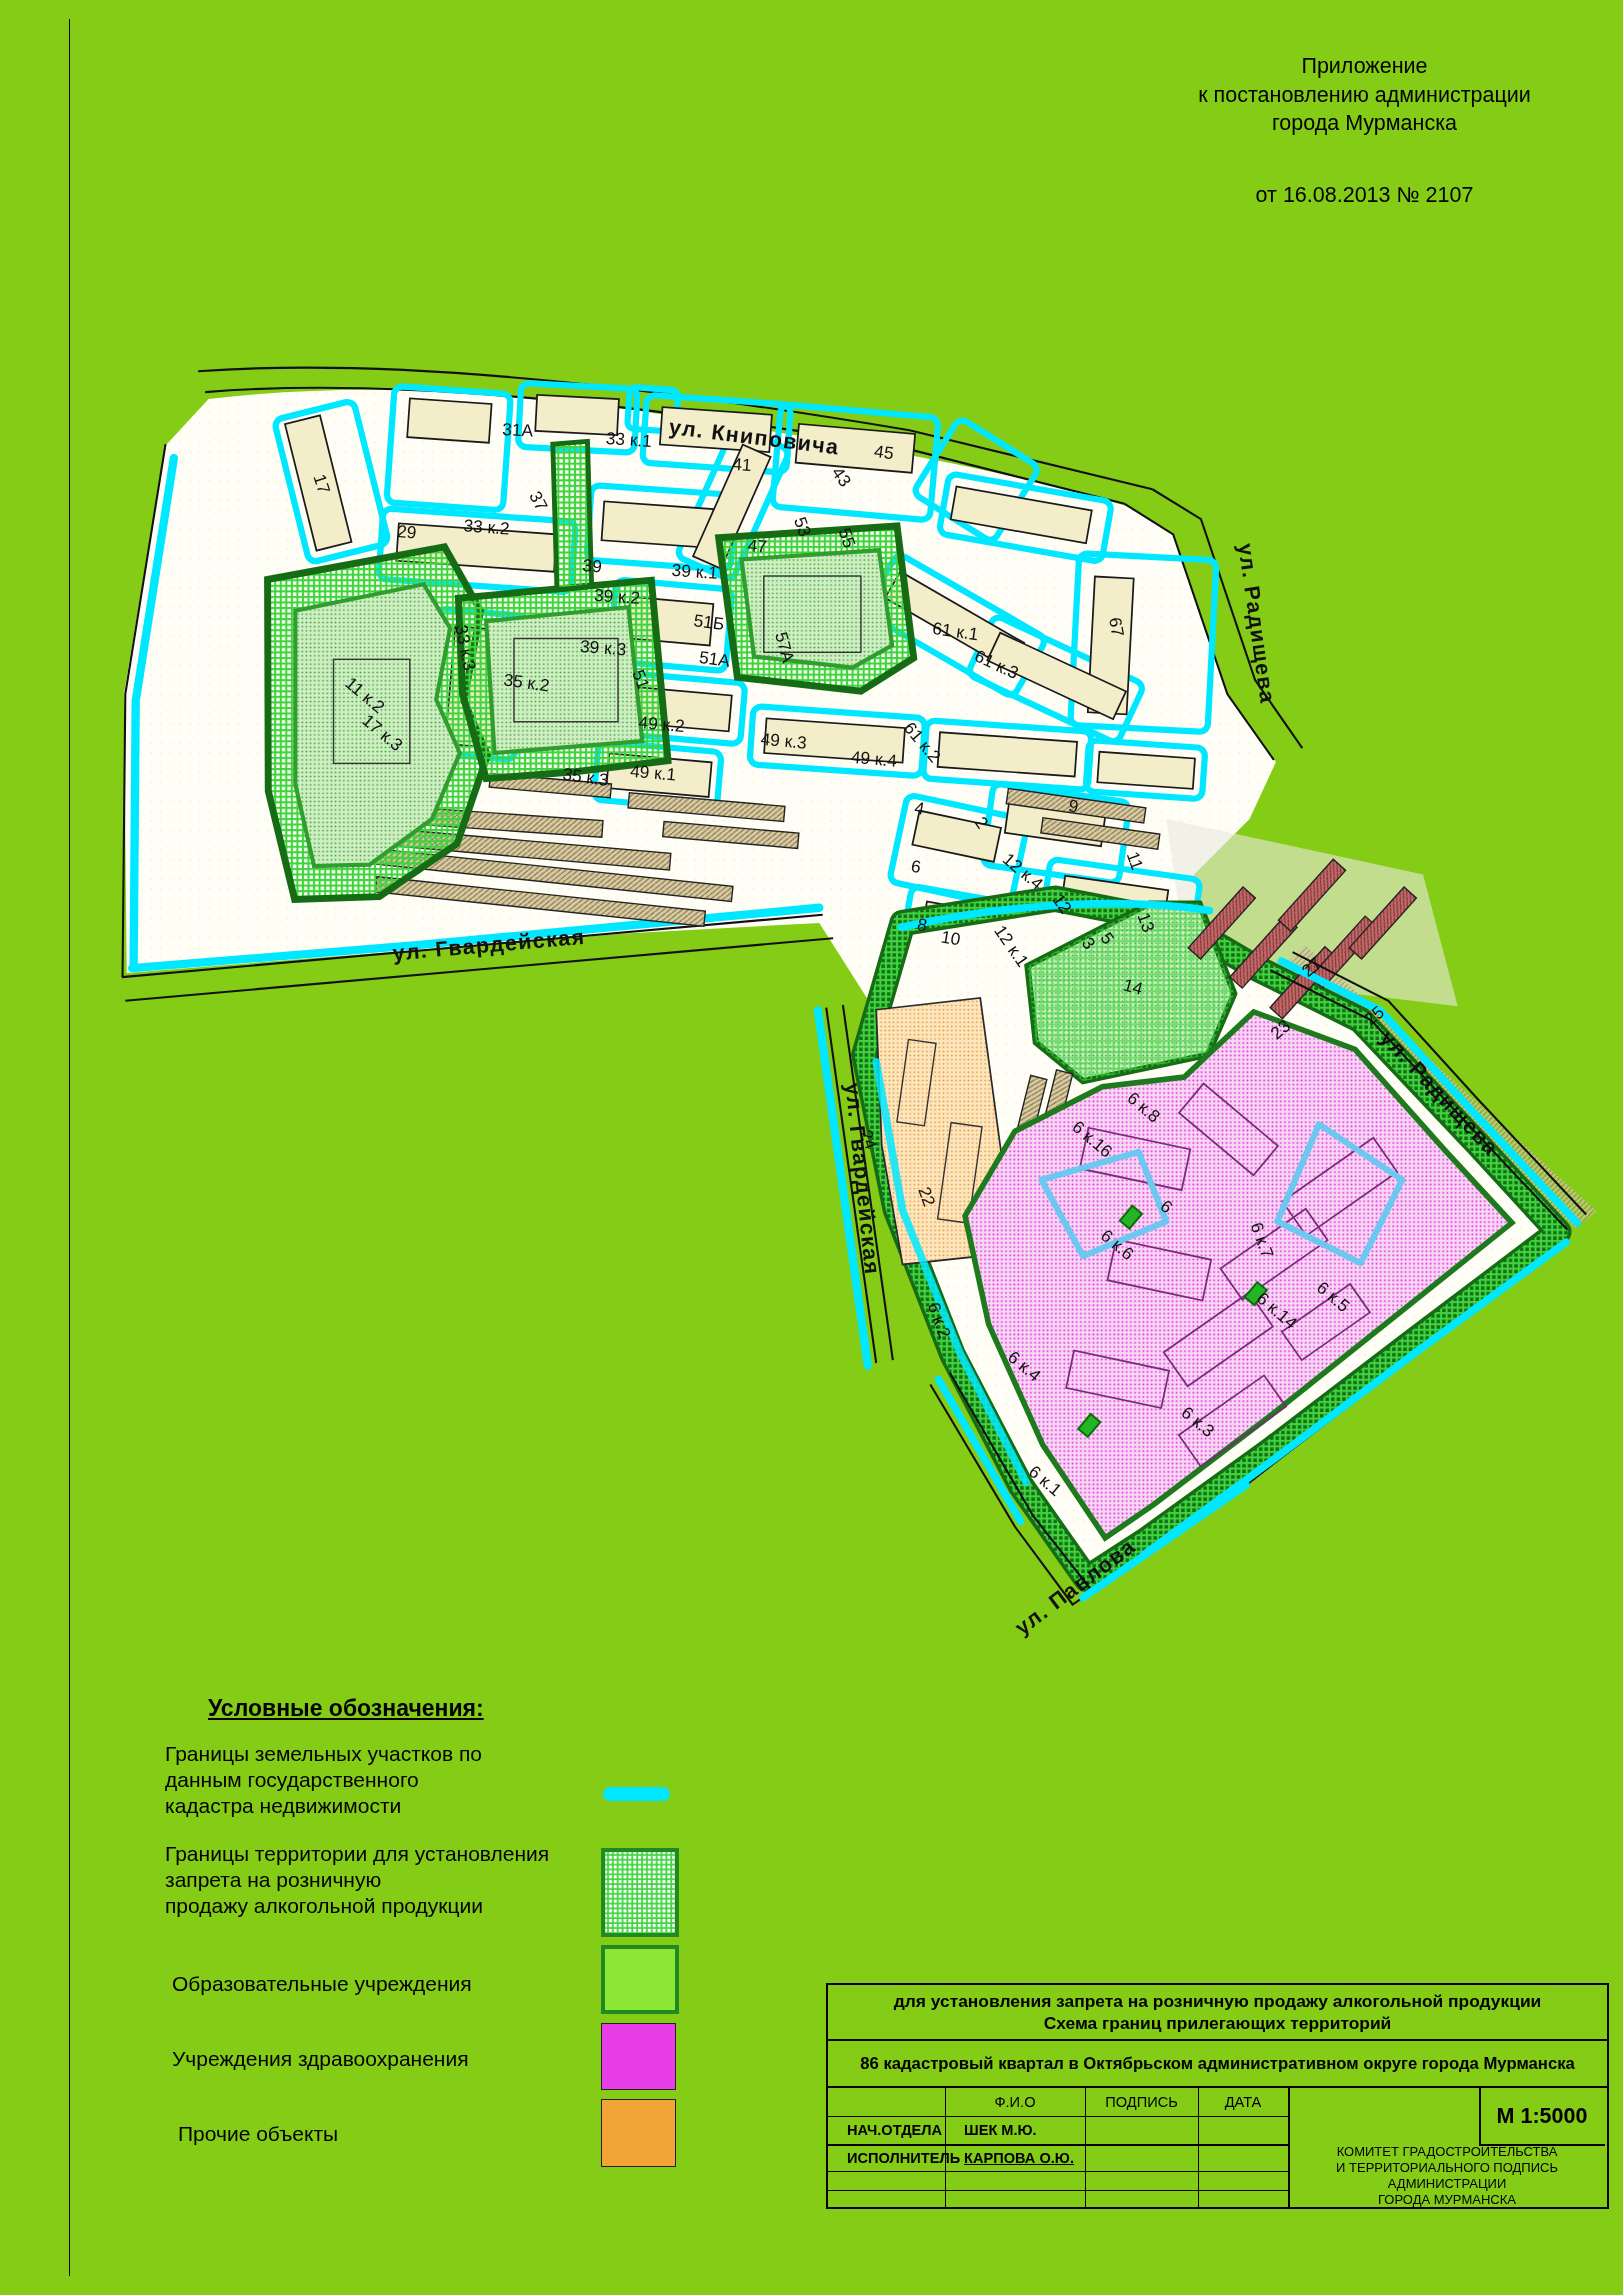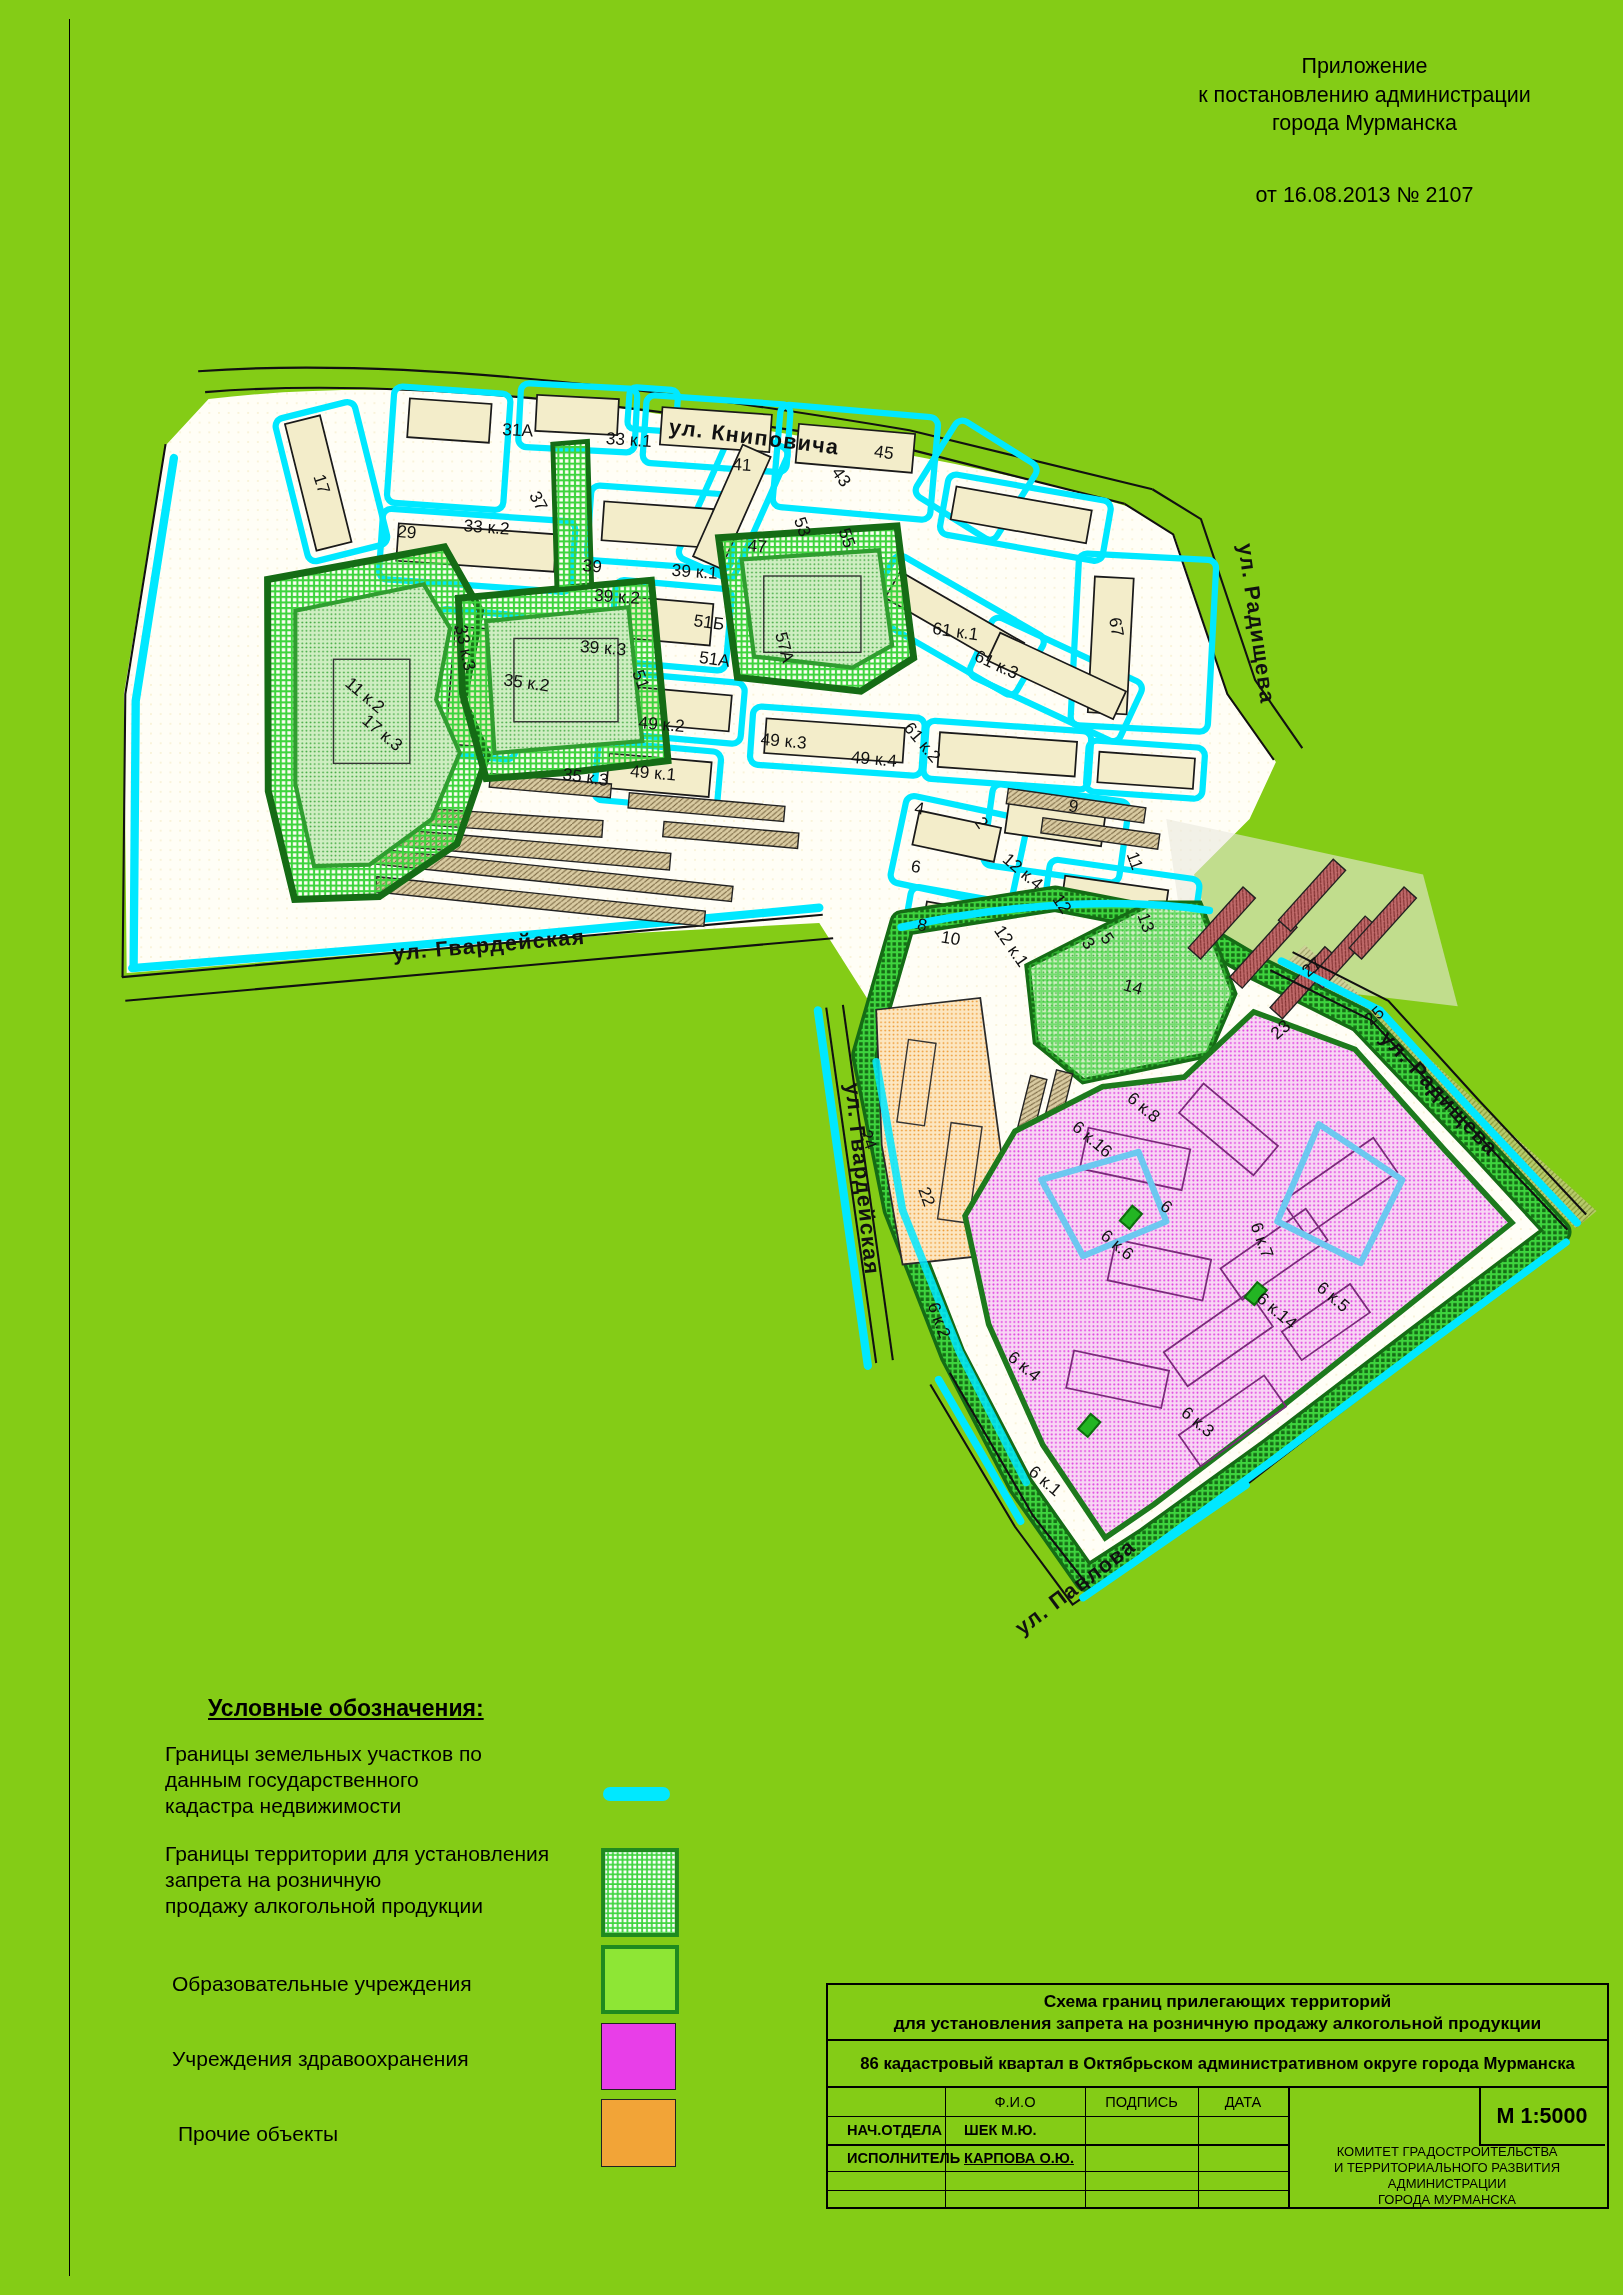--- a/index.html
+++ b/index.html
@@ -368,22 +368,22 @@
     <div class="sw sw-med"></div>
 
     <div class="leg-text" style="left:178px;top:2121px;">
       <div>Прочие объекты</div>
     </div>
     <div class="sw sw-oth"></div>
   </div>
 
   <div class="tb">
     <div class="tb-title">
+      <div>для установления запрета на розничную продажу алкогольной продукции</div>
       <div>Схема границ прилегающих территорий</div>
-      <div>для установления запрета на розничную продажу алкогольной продукции</div>
     </div>
     <div class="tb-sub">86 кадастровый квартал в Октябрьском административном округе города Мурманска</div>
     <div class="tb-grid">
 
       <div class="vl" style="left:117px;top:0;width:1.4px;height:119px;"></div>
       <div class="vl" style="left:257px;top:0;width:1.4px;height:119px;"></div>
       <div class="vl" style="left:370px;top:0;width:1.4px;height:119px;"></div>
       <div class="vl" style="left:460px;top:0;width:2.1px;height:119px;"></div>
       <div class="vl" style="left:651px;top:0;width:2.1px;height:56px;"></div>
 
@@ -403,20 +403,20 @@
       <div class="cell" style="left:370px;top:28px;width:90px;height:28px;"></div>
 
       <div class="cell pad bold" style="left:0;top:56px;width:117px;height:28px;">ИСПОЛНИТЕЛЬ</div>
       <div class="cell pad bold" style="left:117px;top:56px;width:140px;height:28px;text-decoration:underline;">КАРПОВА О.Ю.</div>
       <div class="cell" style="left:257px;top:56px;width:113px;height:28px;"></div>
       <div class="cell" style="left:370px;top:56px;width:90px;height:28px;"></div>
 
       <div class="scale-cell">М 1:5000</div>
       <div class="committee">
         <div>КОМИТЕТ ГРАДОСТРОИТЕЛЬСТВА</div>
-        <div>И ТЕРРИТОРИАЛЬНОГО РАЗВИТИЯ</div>
+        <div>И ТЕРРИТОРИАЛЬНОГО ПОДПИСЬ</div>
         <div>АДМИНИСТРАЦИИ</div>
         <div>ГОРОДА МУРМАНСКА</div>
       </div>
     </div>
   </div>
 </div>
 
 
 </body></html>

